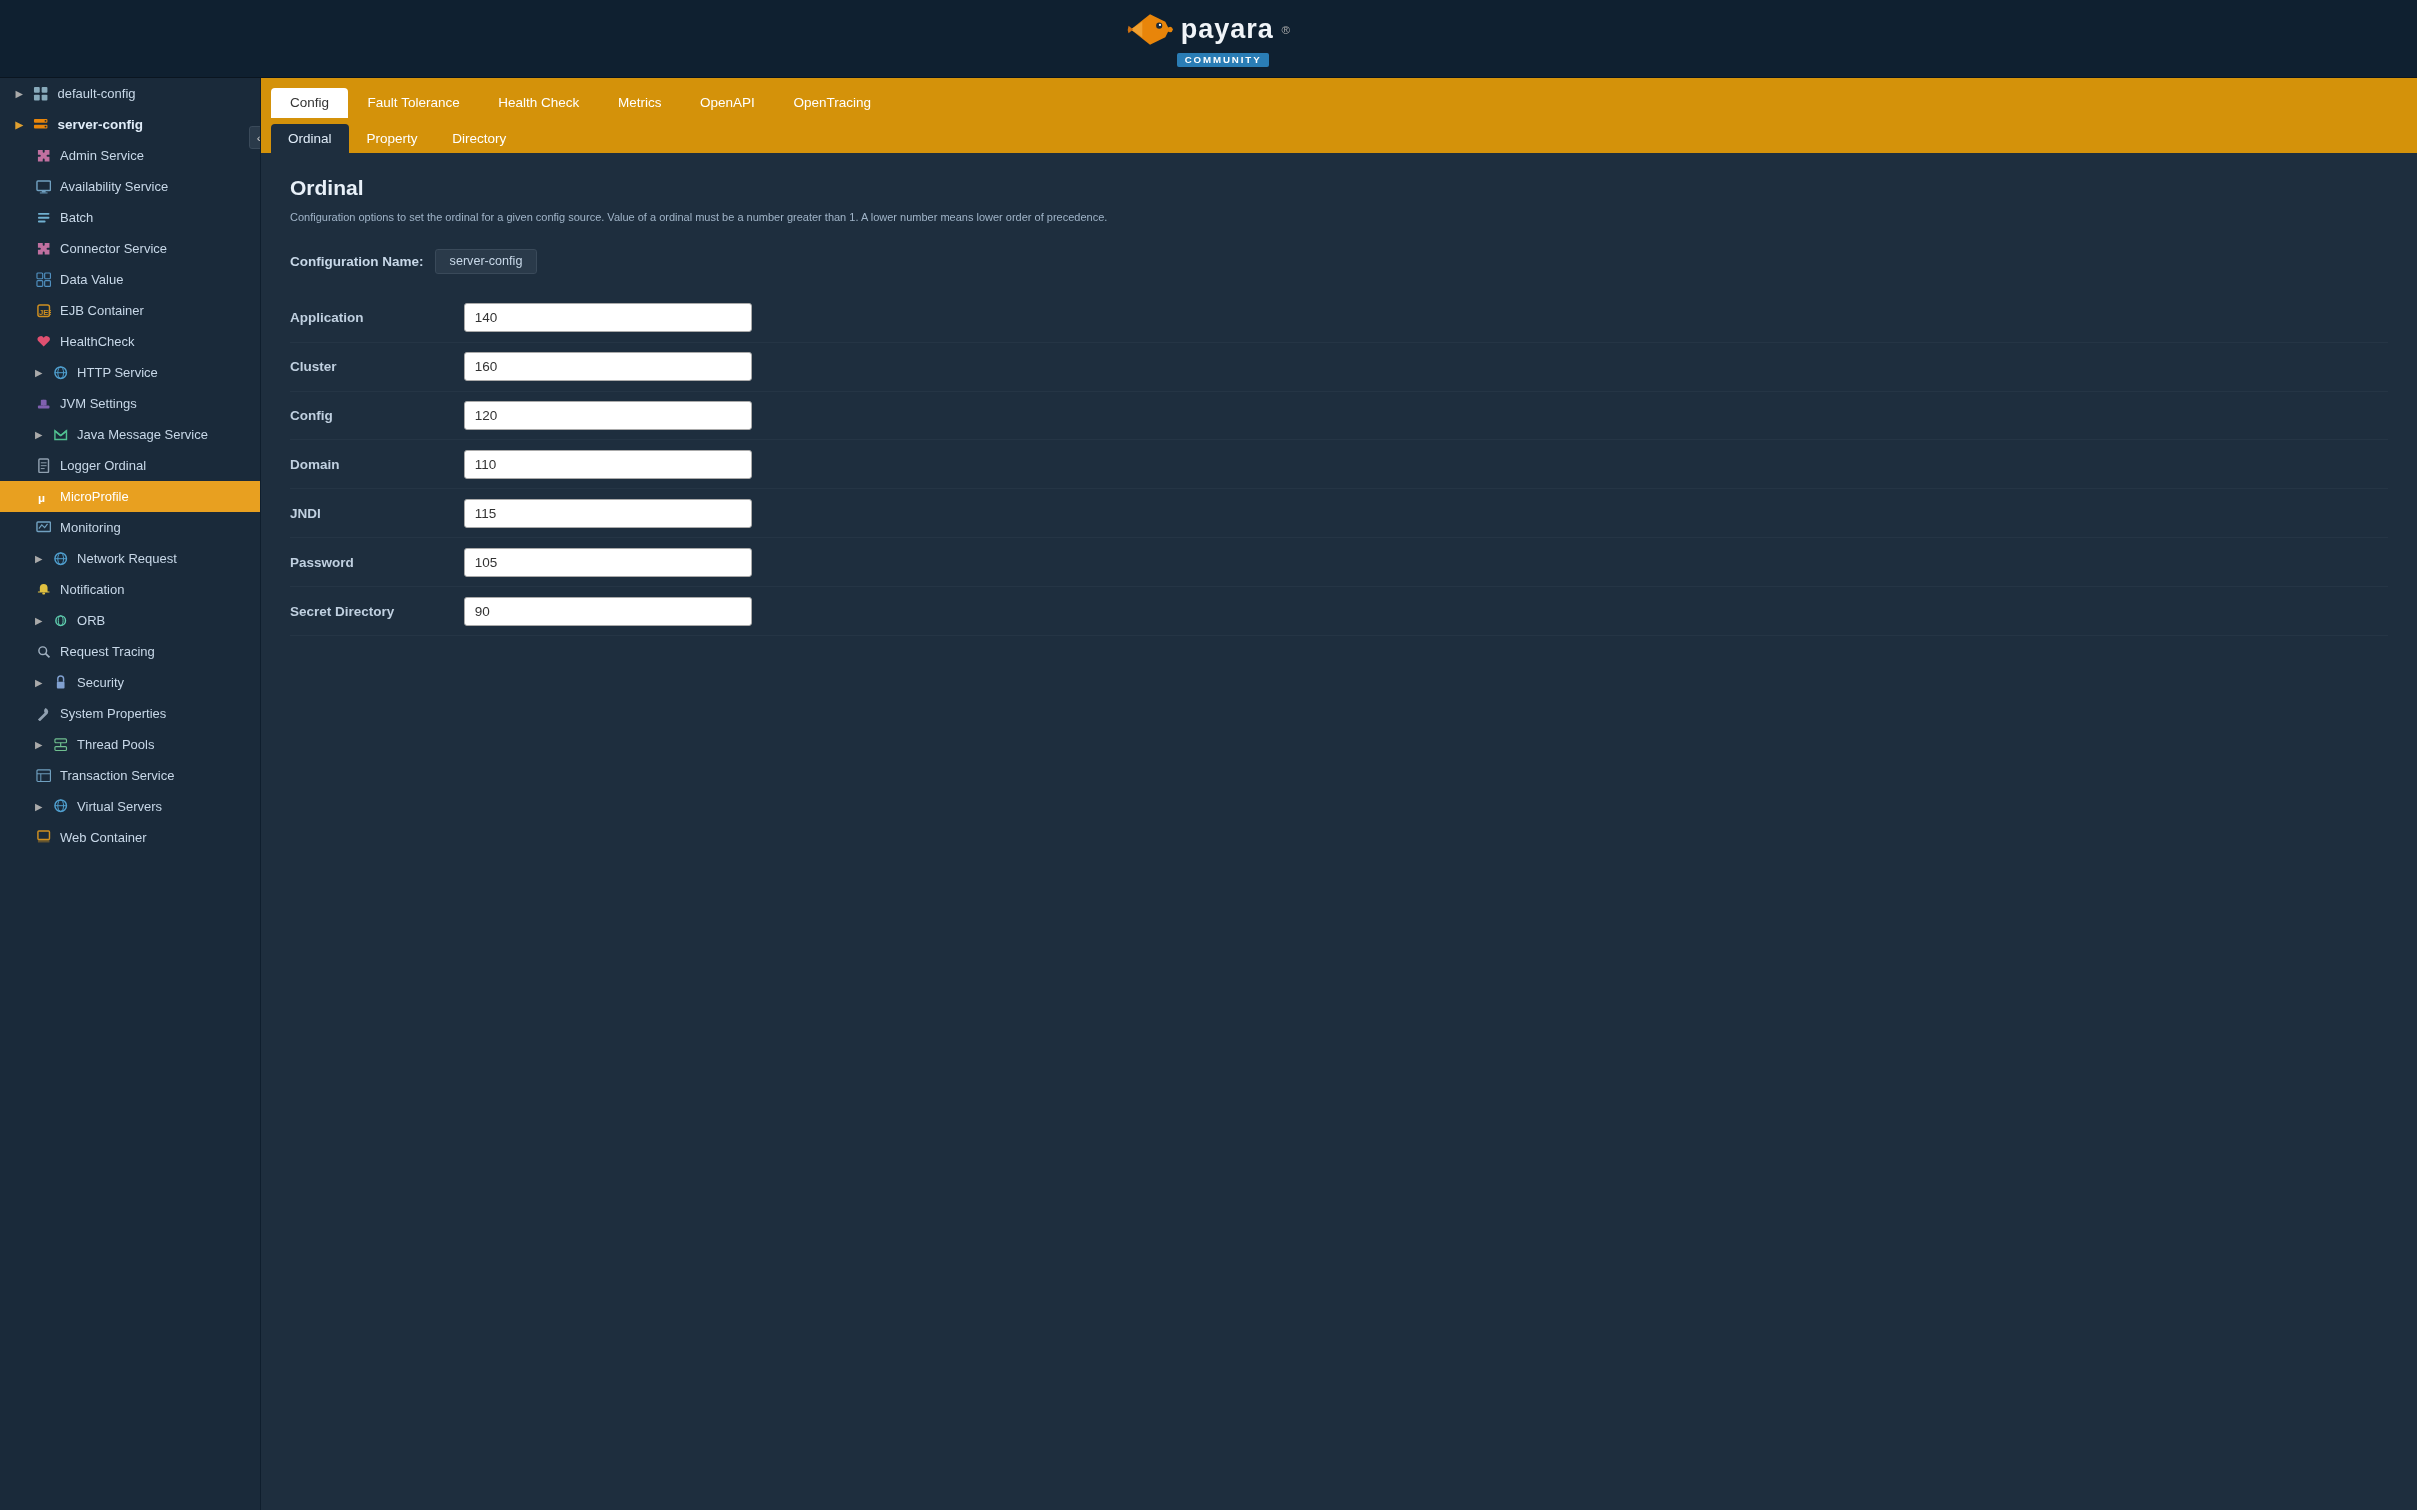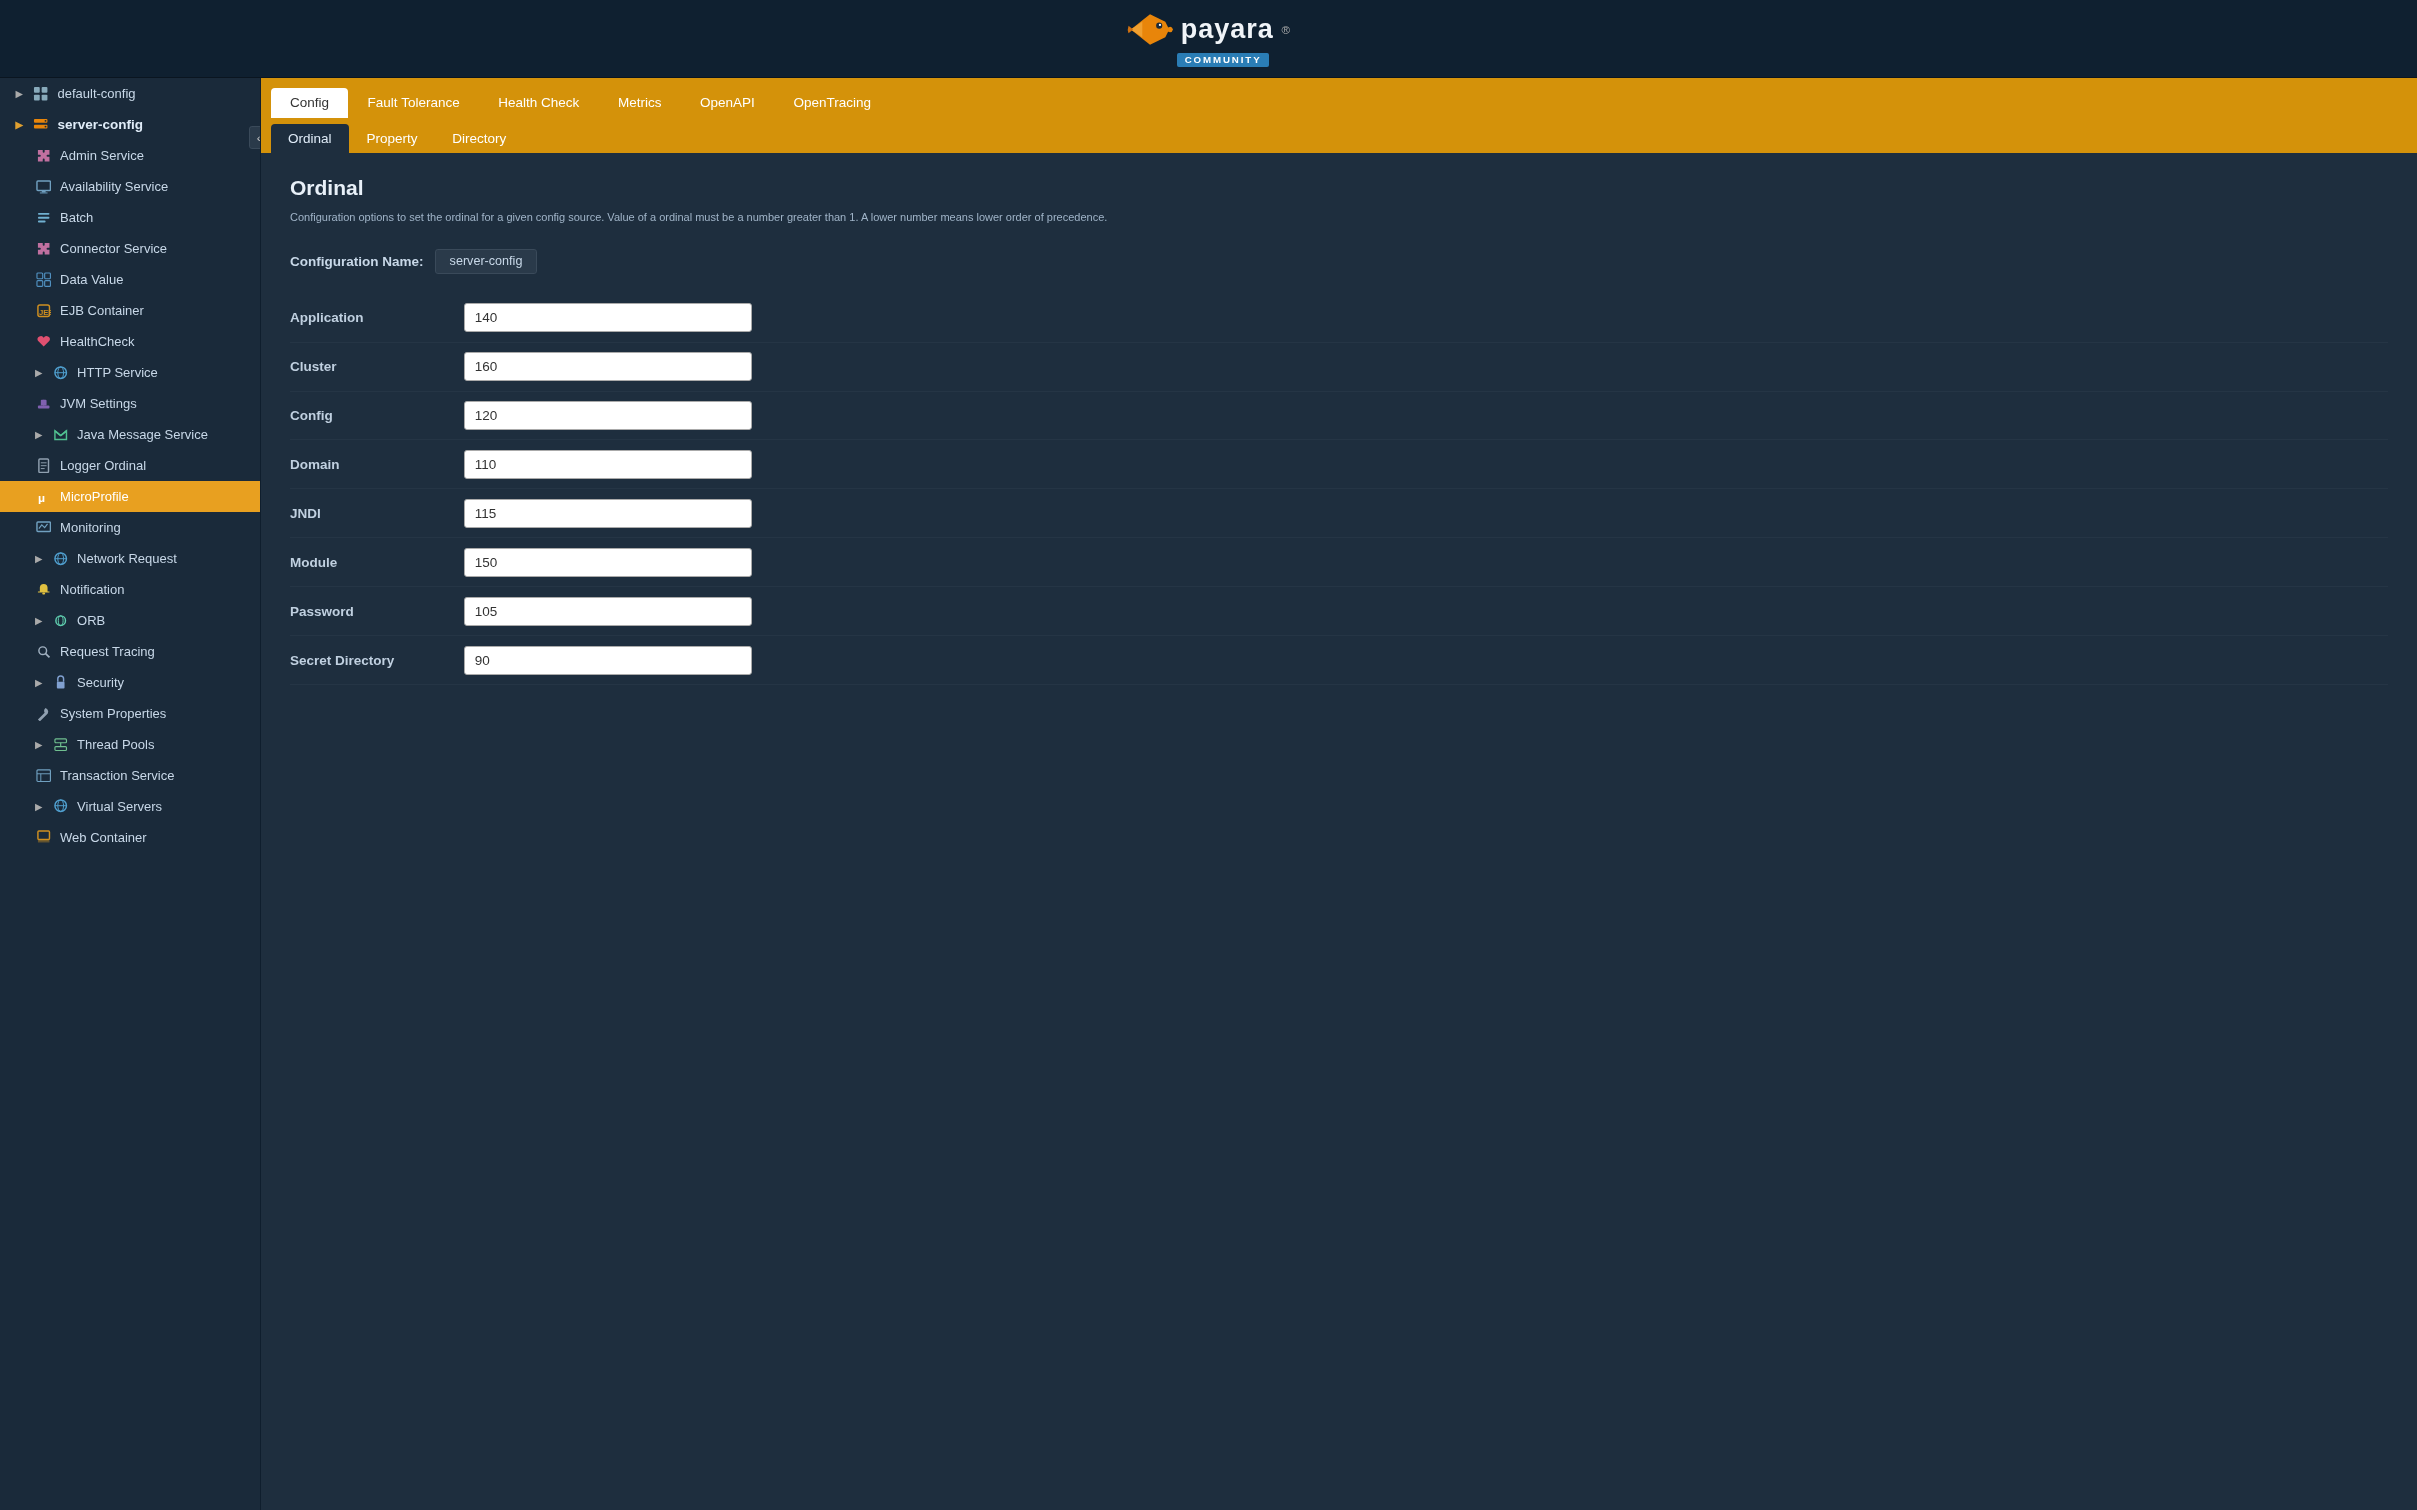--- a/index.html
+++ b/index.html
@@ -409,24 +409,20 @@
         <div class="form-row">
           <div class="field-label">Domain</div>
           <input class="field-input" type="text" value="110" style="">
         </div>
 
         <div class="form-row">
           <div class="field-label">JNDI</div>
           <input class="field-input" type="text" value="115" style="">
         </div>
 
-        <div class="form-row">
-          <div class="field-label">Module</div>
-          <input class="field-input" type="text" value="150" style="">
-        </div>
 
         <div class="form-row">
           <div class="field-label">Password</div>
           <input class="field-input" type="text" value="105" style="">
         </div>
 
         <div class="form-row">
           <div class="field-label">Secret Directory</div>
           <input class="field-input" type="text" value="90" style="">
         </div>

